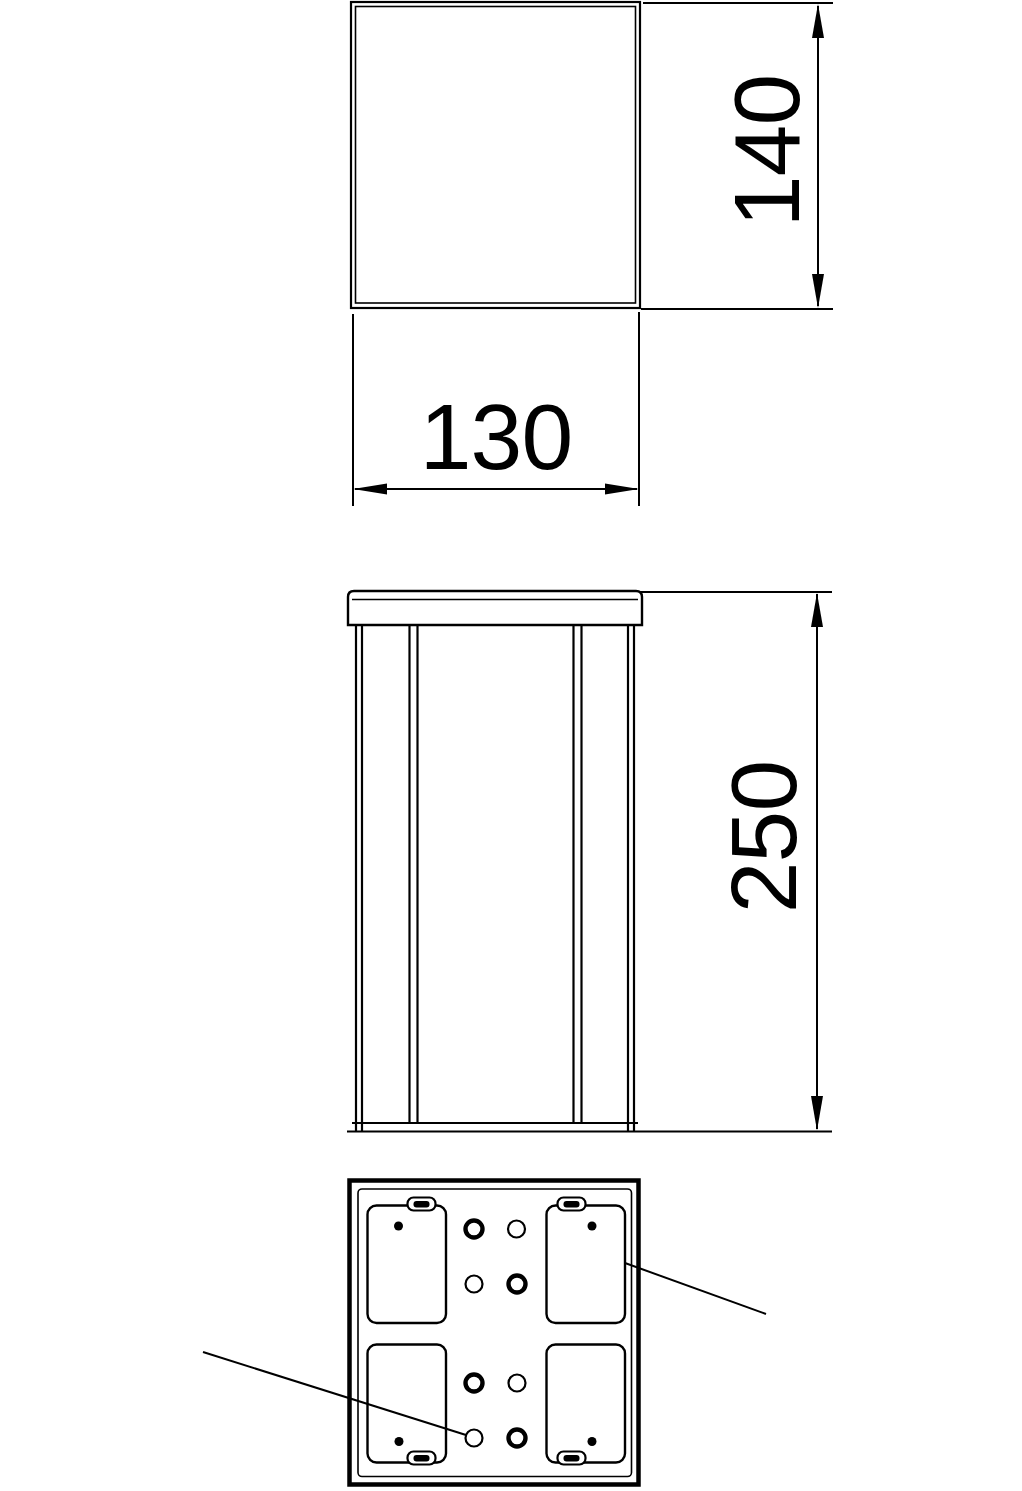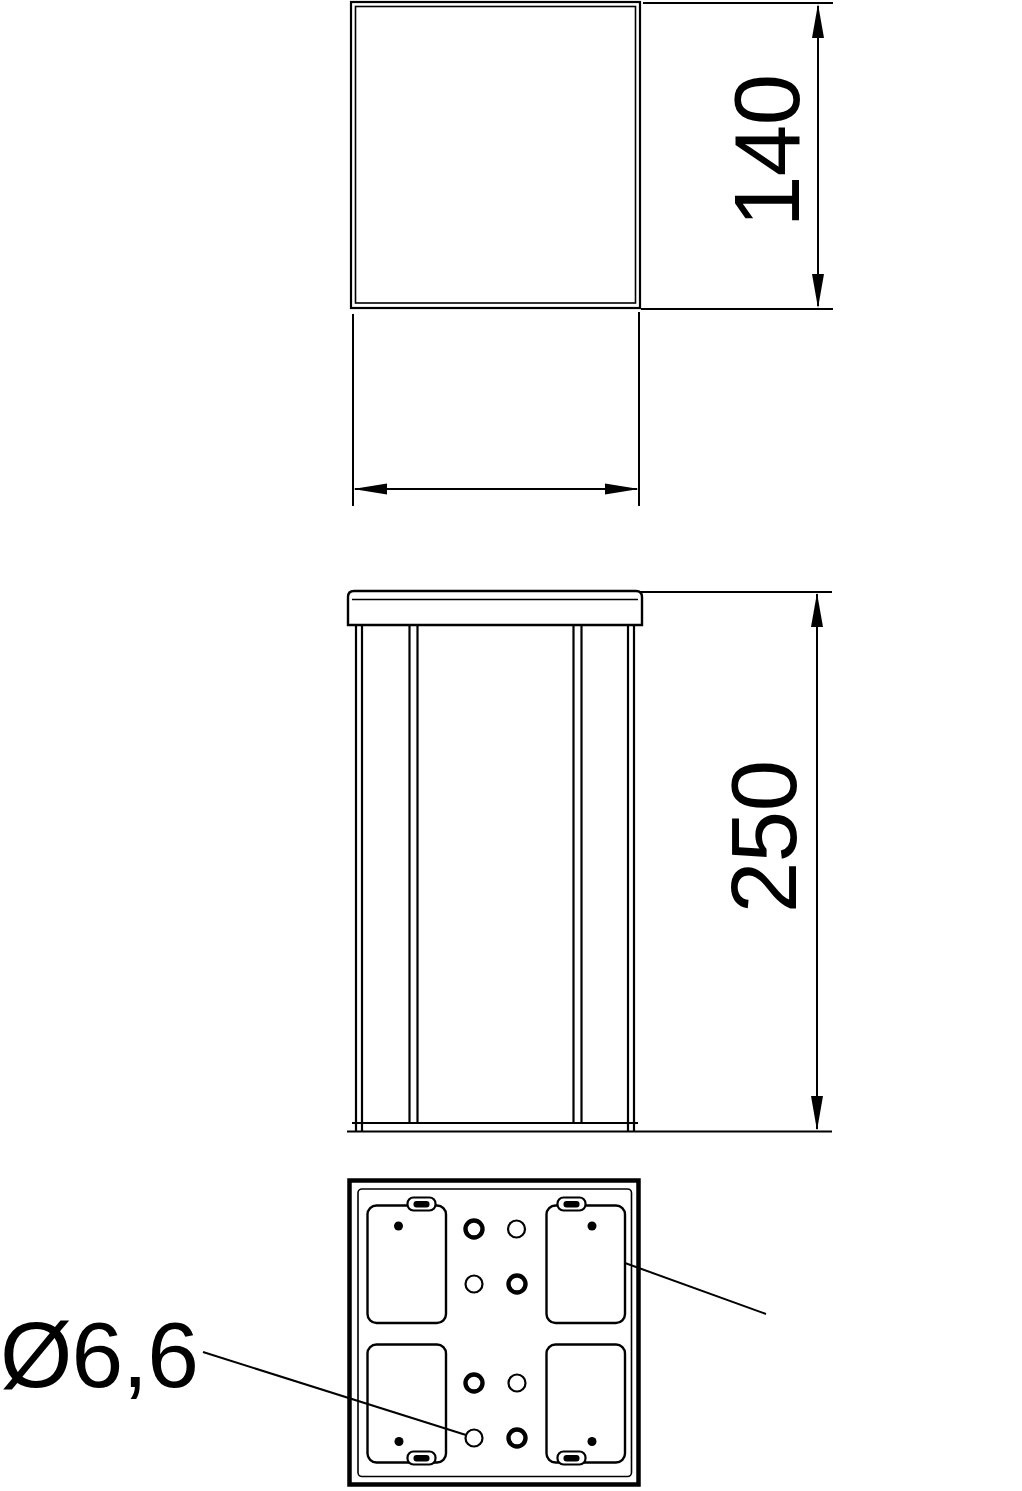--- a/index.html
+++ b/index.html
@@ -123,20 +123,20 @@
         <circle cx="517" cy="1383" r="8.5" stroke-width="2.2"></circle>
         <circle cx="474" cy="1438" r="8.5" stroke-width="2.2"></circle>
         <circle cx="517" cy="1438" r="8.5" stroke-width="4.4"></circle>
       </g>
     </g>
 
     <line stroke="#000000" stroke-width="2" x1="203" y1="1352" x2="466" y2="1435"></line>
     <line stroke="#000000" stroke-width="2" x1="625" y1="1263" x2="766" y2="1314"></line>
   </svg>
 
+  <div class="dim-label" style="left:496px; top:437px;">130</div>
 
   <div class="dim-label vertical" style="left:767px; top:151px;">140</div>
 
   <div class="dim-label vertical" style="left:764px; top:837px;">250</div>
 
-  <div class="dim-label" style="left:99px; top:1355px;">Ø6,6</div>
 
 </div>
 
 </body></html>

